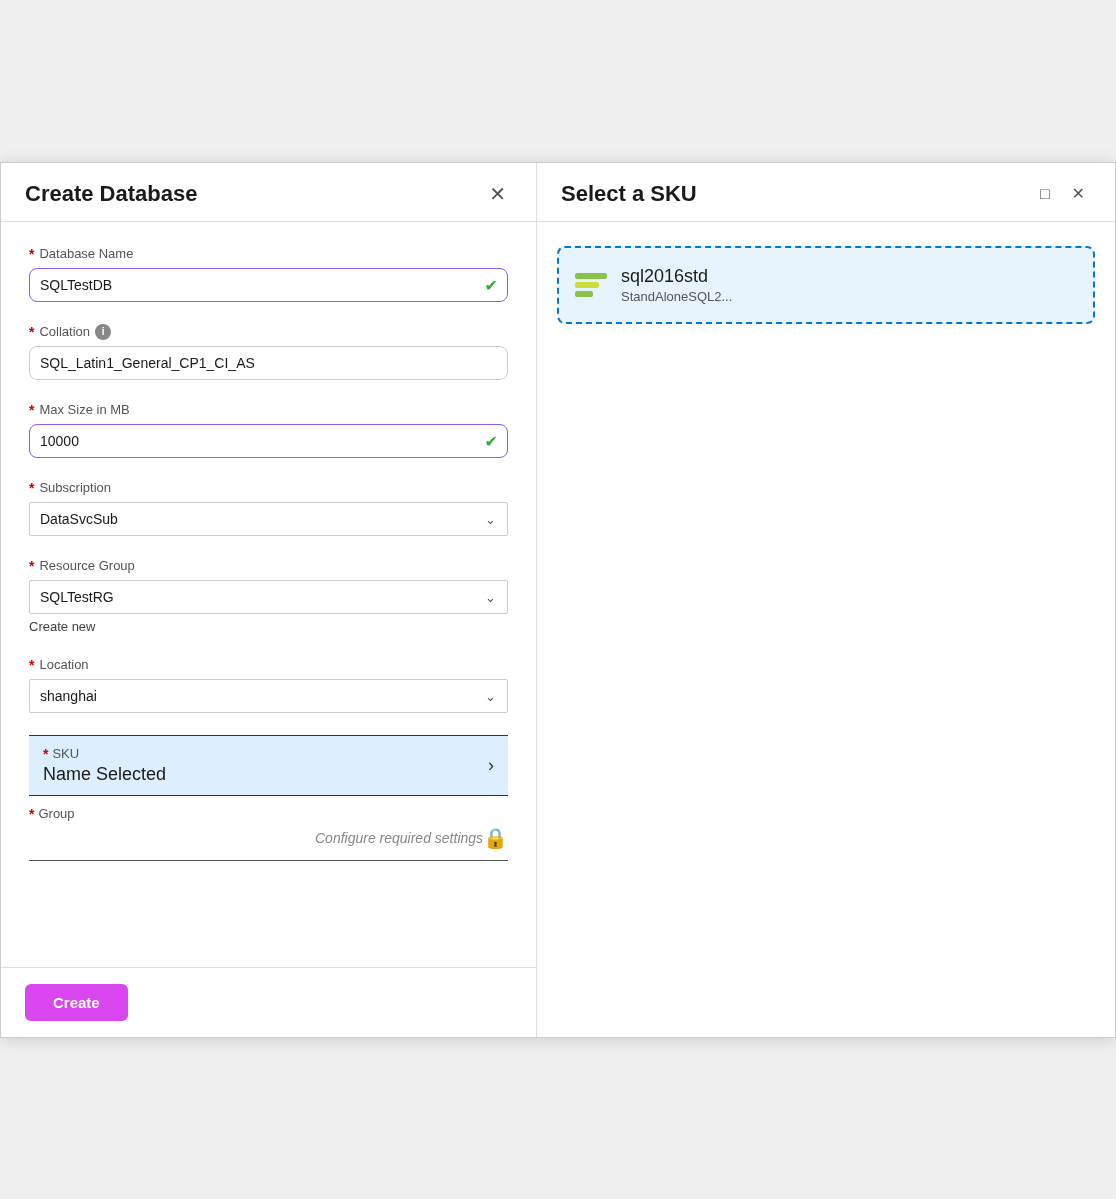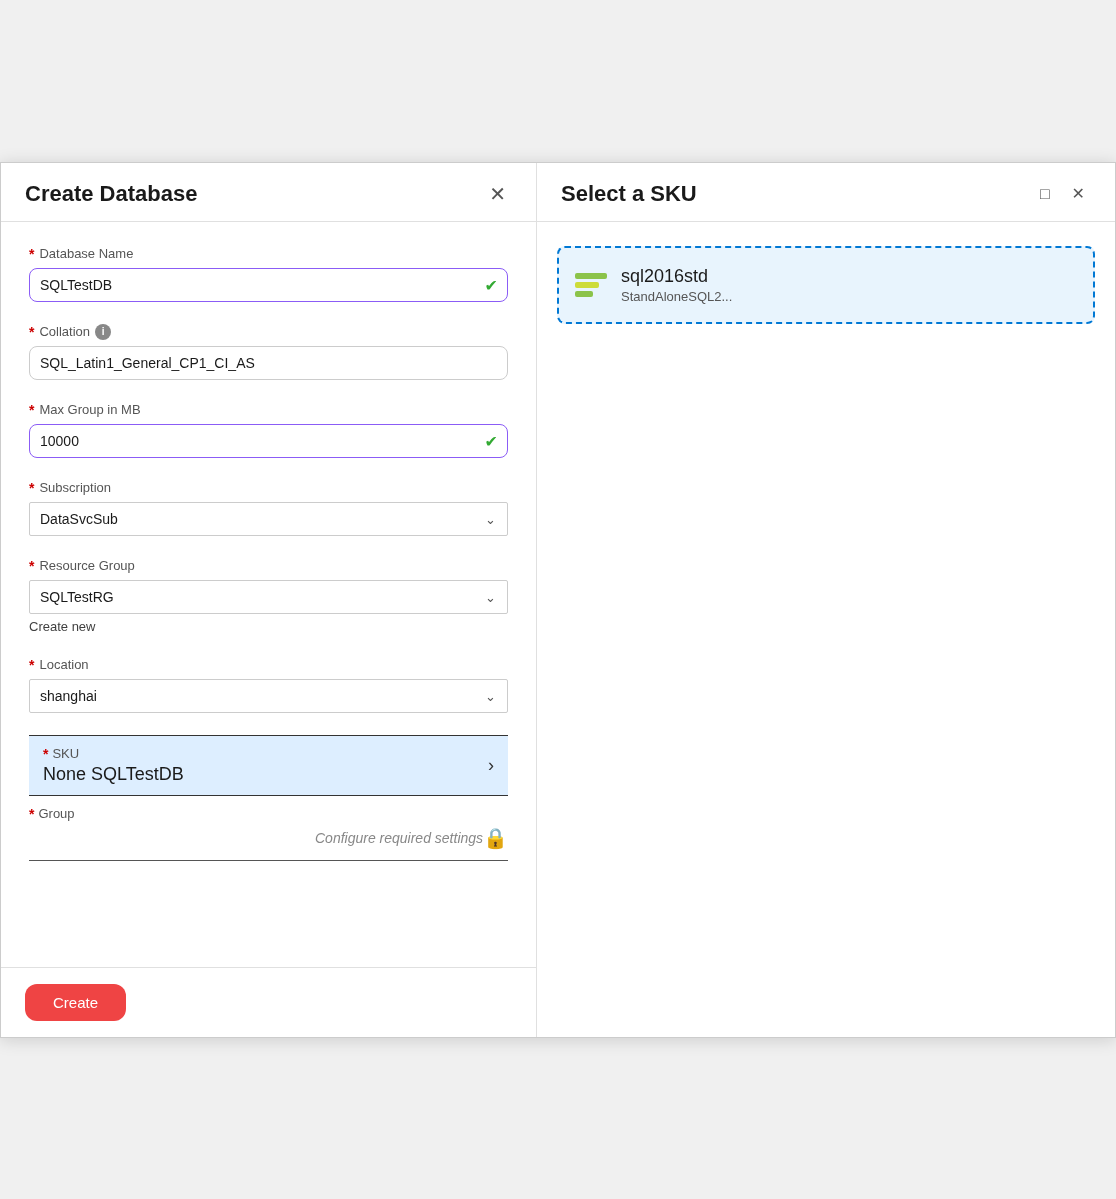--- a/index.html
+++ b/index.html
@@ -203,27 +203,27 @@
     .lock-icon {
       font-size: 20px;
       color: #333;
     }
     
     .panel-footer {
       padding: 16px 24px;
       border-top: 1px solid #e0e0e0;
     }
     .create-btn {
-      background: #ef4444;
+      background: #d946ef;
       color: #fff;
       border: none;
-      border-radius: 12px;
+      border-radius: 6px;
       padding: 10px 28px;
       font-size: 15px;
-      font-weight: 400;
+      font-weight: 700;
       cursor: pointer;
     }
 
     
     .right-panel {
       flex: 1;
       display: flex;
       flex-direction: column;
     }
     .right-header {
@@ -325,21 +325,21 @@
           <span class="info-icon">i</span>
         </div>
         <div class="input-wrapper">
           <input type="text" class="field-input" value="SQL_Latin1_General_CP1_CI_AS" style="">
         </div>
       </div>
 
       <div class="field-group">
         <div class="field-label">
           <span class="required-star">*</span>
-          <span>Max Group in MB</span>
+          <span>Max Size in MB</span>
         </div>
         <div class="input-wrapper">
           <input type="text" class="field-input active-border" value="10000" style="">
           <span class="check-icon">✔</span>
         </div>
       </div>
 
       <div class="field-group">
         <div class="field-label">
           <span class="required-star">*</span>
@@ -381,21 +381,21 @@
       </div>
 
       <div class="field-group" style="margin-bottom:0;">
         <div class="sku-separator-top"></div>
         <div class="sku-field">
           <div class="sku-field-inner">
             <div class="sku-label-row">
               <span class="required-star">*</span>
               <span>SKU</span>
             </div>
-            <div class="sku-value">None SQLTestDB</div>
+            <div class="sku-value">Name Selected</div>
           </div>
           <span class="sku-chevron">›</span>
         </div>
         <div class="sku-separator-bottom"></div>
       </div>
 
       <div class="login-field">
         <div class="login-label-row">
           <span class="required-star">*</span>
           <span>Group</span>

